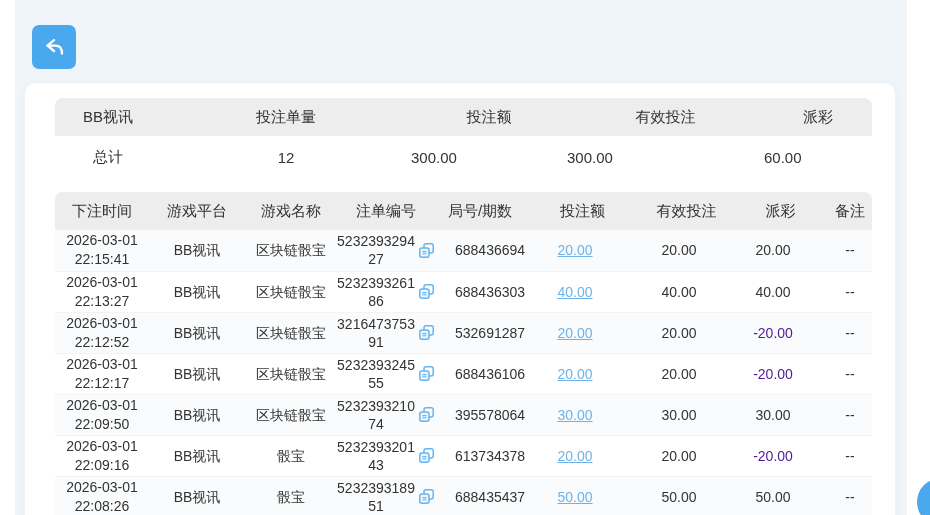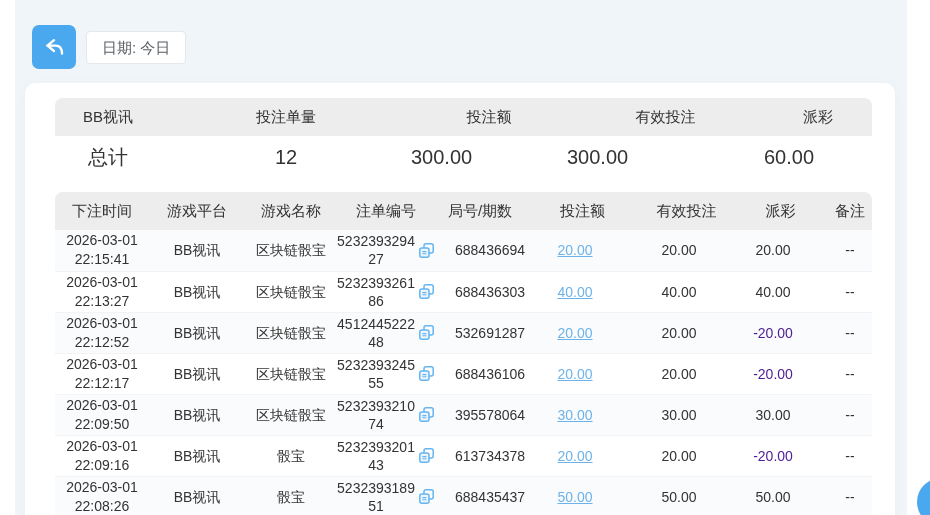--- a/index.html
+++ b/index.html
@@ -23,21 +23,21 @@
   th { font-weight:400; font-size:15px; color:#333; background:#ededed; }
   td { font-size:14px; color:#333; }
 
   .summary-table { position:absolute; left:30px; top:15px; }
   .summary-table th { height:38px; }
   .summary-table td { height:42px; background:#fff; }
   .summary-table th:first-child { border-top-left-radius:8px; }
   .summary-table th:last-child  { border-top-right-radius:8px; }
   .summary-table td:first-child { border-bottom-left-radius:8px; }
   .summary-table td:last-child  { border-bottom-right-radius:8px; }
-  .summary-table td { font-size:20px; }
+  .summary-table td { font-size:15px; }
 
   .bet-table { position:absolute; left:30px; top:109px; }
   .bet-table th { height:38px; }
   .bet-table th:first-child { border-top-left-radius:8px;margin-top:40px; }
   .bet-table th:last-child  { border-top-right-radius:8px;text-align:center; }
   .bet-table td { height:41px; border-bottom:1px solid #f1f3f6; text-align:center; line-height:18px; }
   .bet-table tr.odd td { background:#fafbfc; }
 
   .c { text-align:center; }
   .num { padding-right:15px; }
@@ -62,21 +62,20 @@
 
   <div class="back-btn">
     <span style="display:inline-flex;">
       <svg width="26" height="26" viewBox="0 0 26 26" fill="none">
         <path d="M13 6.2 L6.5 11.6 L13 17" stroke="#ffffff" stroke-width="2.4" stroke-linecap="round" stroke-linejoin="round" fill="none"></path>
         <path d="M6.5 11.6 H14.5 C19.5 11.6 21 15.4 21 19.6" stroke="#ffffff" stroke-width="2.4" stroke-linecap="round" fill="none"></path>
       </svg>
     </span>
   </div>
 
-  <div class="date-chip">日期: 今日</div>
 
   <div class="card">
 
     <table class="summary-table">
       <colgroup>
         <col style="width:106px">
           <col style="width:250px">
           <col style="width:156px">
         <col style="width:197px">
           <col style="width:108px">
@@ -181,21 +180,21 @@
 
   <tr class="odd">
     <td>
       <span class="time-line">2026-03-01</span>
       <span class="time-line">22:12:52</span>
     </td>
     <td>BB视讯</td>
     <td>区块链骰宝</td>
     <td>
       <span class="billno-wrap">
-        <span class="billno">451244522248</span>
+        <span class="billno">321647375391</span>
         <span class="copy-btn">
           <svg width="17" height="17" viewBox="0 0 17 17">
             <rect x="6" y="1.8" width="9.2" height="9.2" rx="2" fill="none" stroke="#66b5f0" stroke-width="1.5"></rect>
             <rect x="1.8" y="6" width="9.2" height="9.2" rx="2" fill="#eaf5fd" stroke="#66b5f0" stroke-width="1.5"></rect>
             <path d="M4.4 9.6 h4 M4.4 11.8 h4" stroke="#66b5f0" stroke-width="1.1"></path>
           </svg>
         </span>
       </span>
     </td>
     <td class="left-pad">532691287</td>

